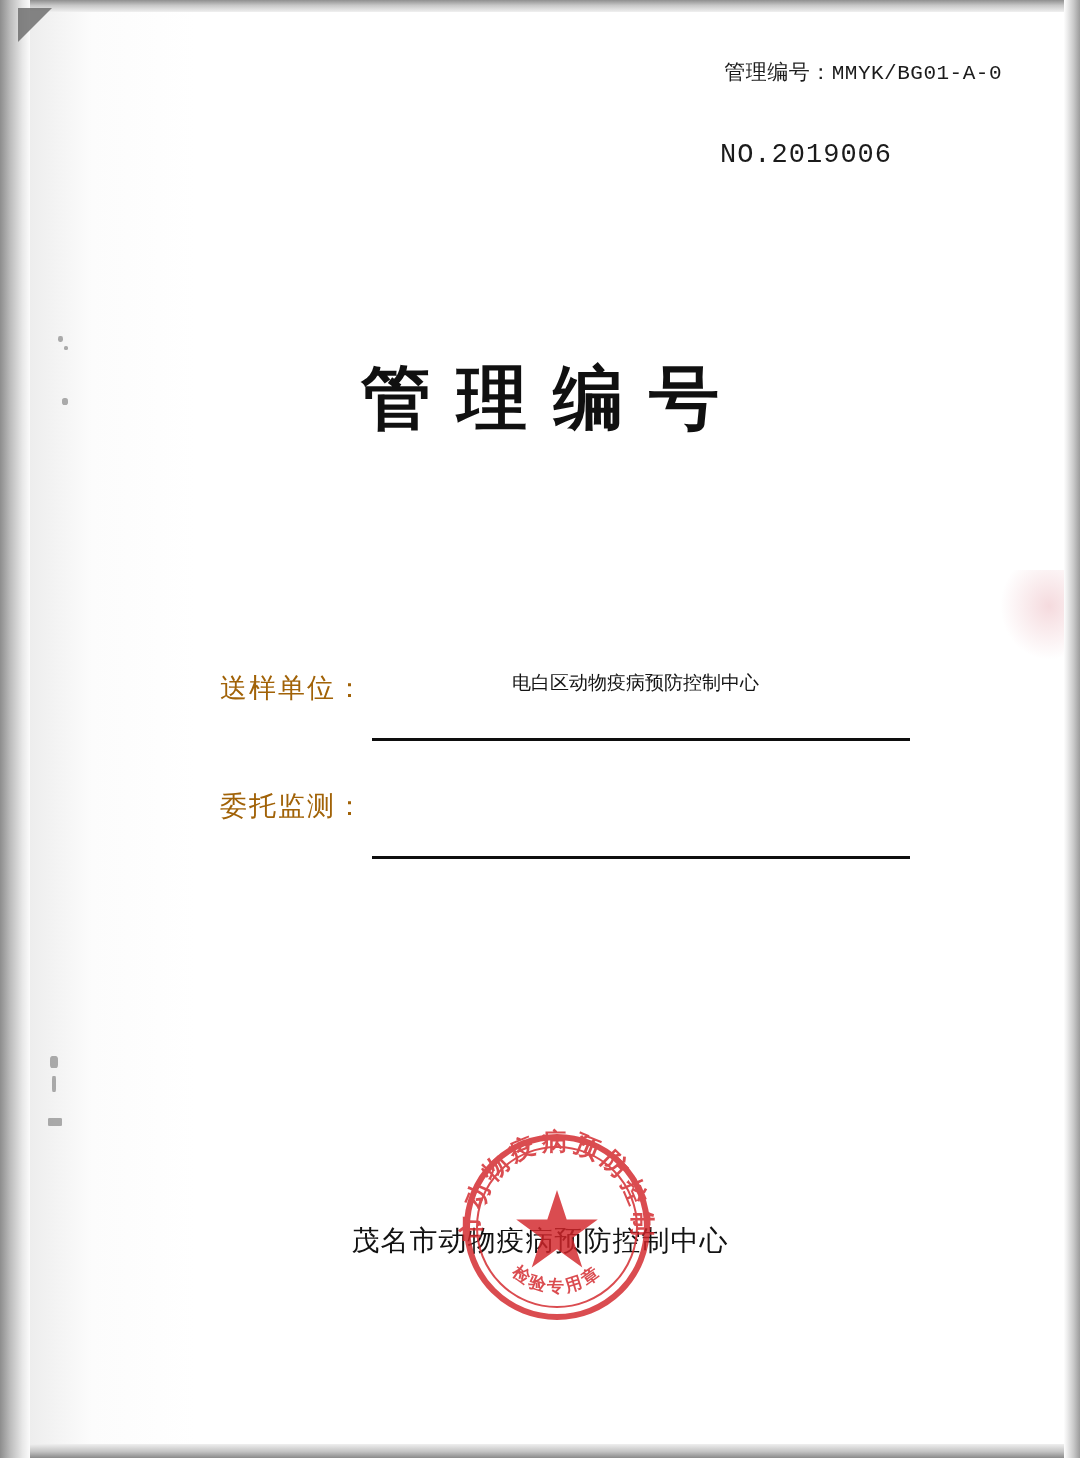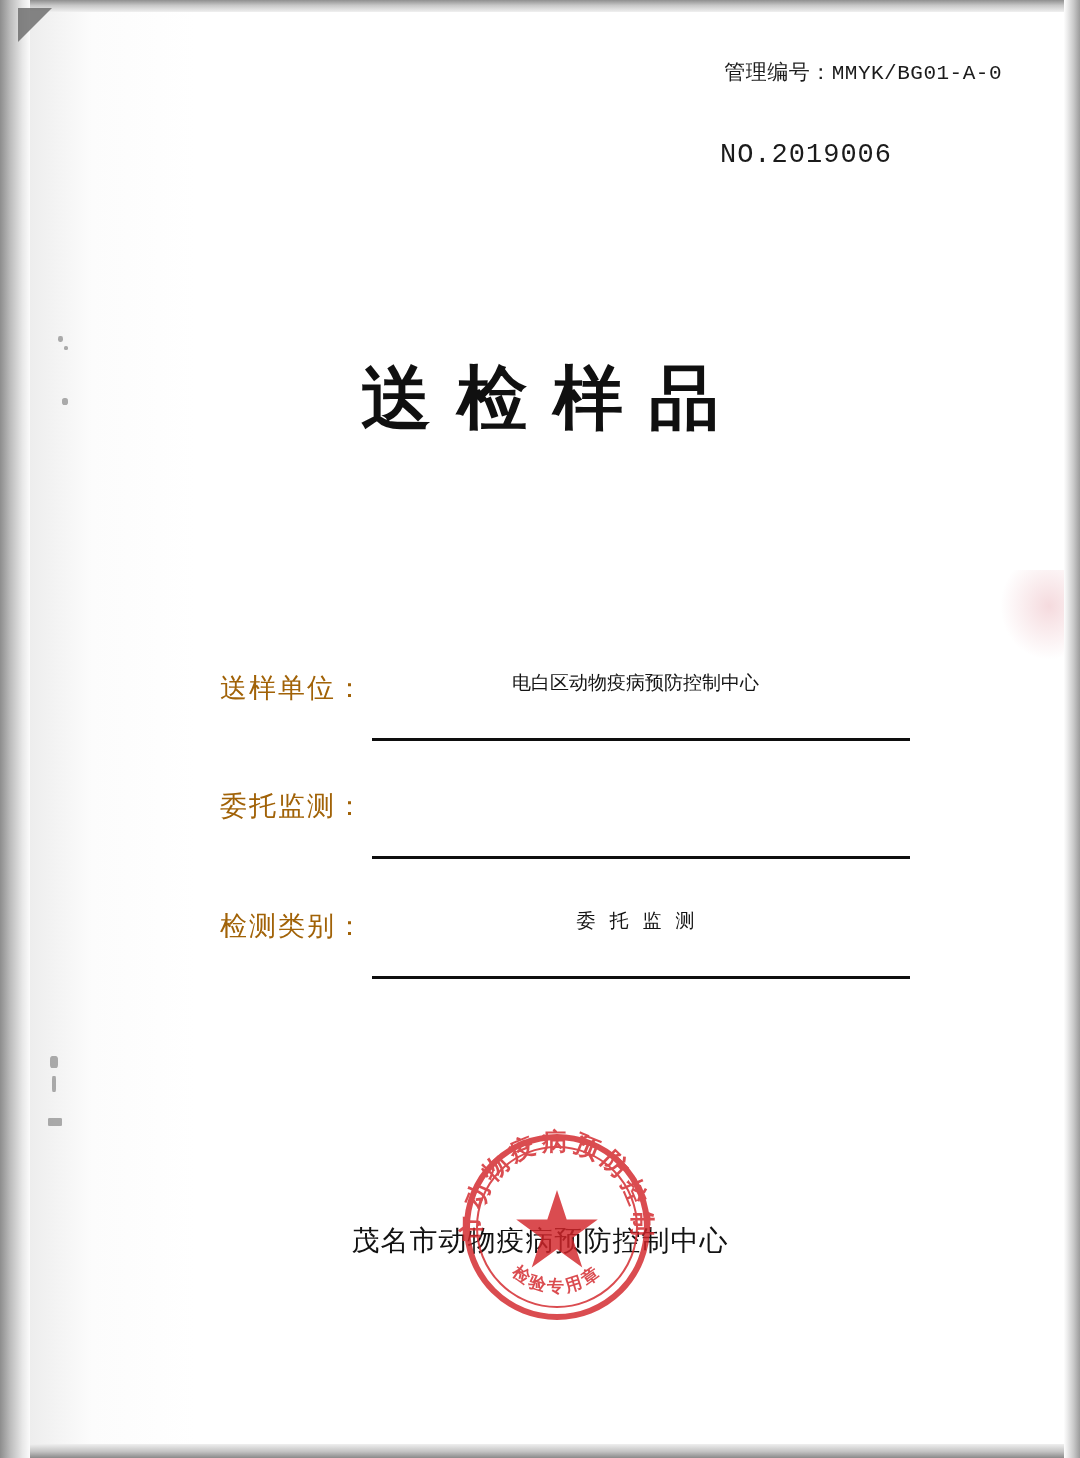--- a/index.html
+++ b/index.html
@@ -193,38 +193,33 @@
 <div id="page">
 
   <div class="paper-shade"></div>
 
   <div class="hdr" id="mgmt-no">
     <span class="cn">管理编号：</span><span>MMYK/BG01-A-0</span>
   </div>
 
   <div class="hdr" id="report-no">NO.2019006</div>
 
-  <div id="title">送检样品</div>
+  <div id="title">管理编号</div>
 
   <div class="field-row" id="row-unit">
     <div class="field-label">送样单位：</div>
     <div class="field-value">电白区动物疫病预防控制中心</div>
     <div class="field-rule"></div>
   </div>
 
   <div class="field-row" id="row-sample">
     <div class="field-label">委托监测：</div>
     <div class="field-rule"></div>
   </div>
 
-  <div class="field-row" id="row-type">
-    <div class="field-label">检测类别：</div>
-    <div class="field-value spaced">委托监测</div>
-    <div class="field-rule"></div>
-  </div>
 
   <div id="org-name">茂名市动物疫病预防控制中心</div>
 
   <div id="seal">
     <svg width="210" height="210" viewBox="0 0 210 210" aria-hidden="true">
       <defs>
         <path id="arcTop" d="M 28,105 A 77,77 0 1 1 182,105"></path>
         <path id="arcBottom" d="M 40,105 A 65,65 0 0 0 170,105"></path>
       </defs>
       <g opacity="0.82">

